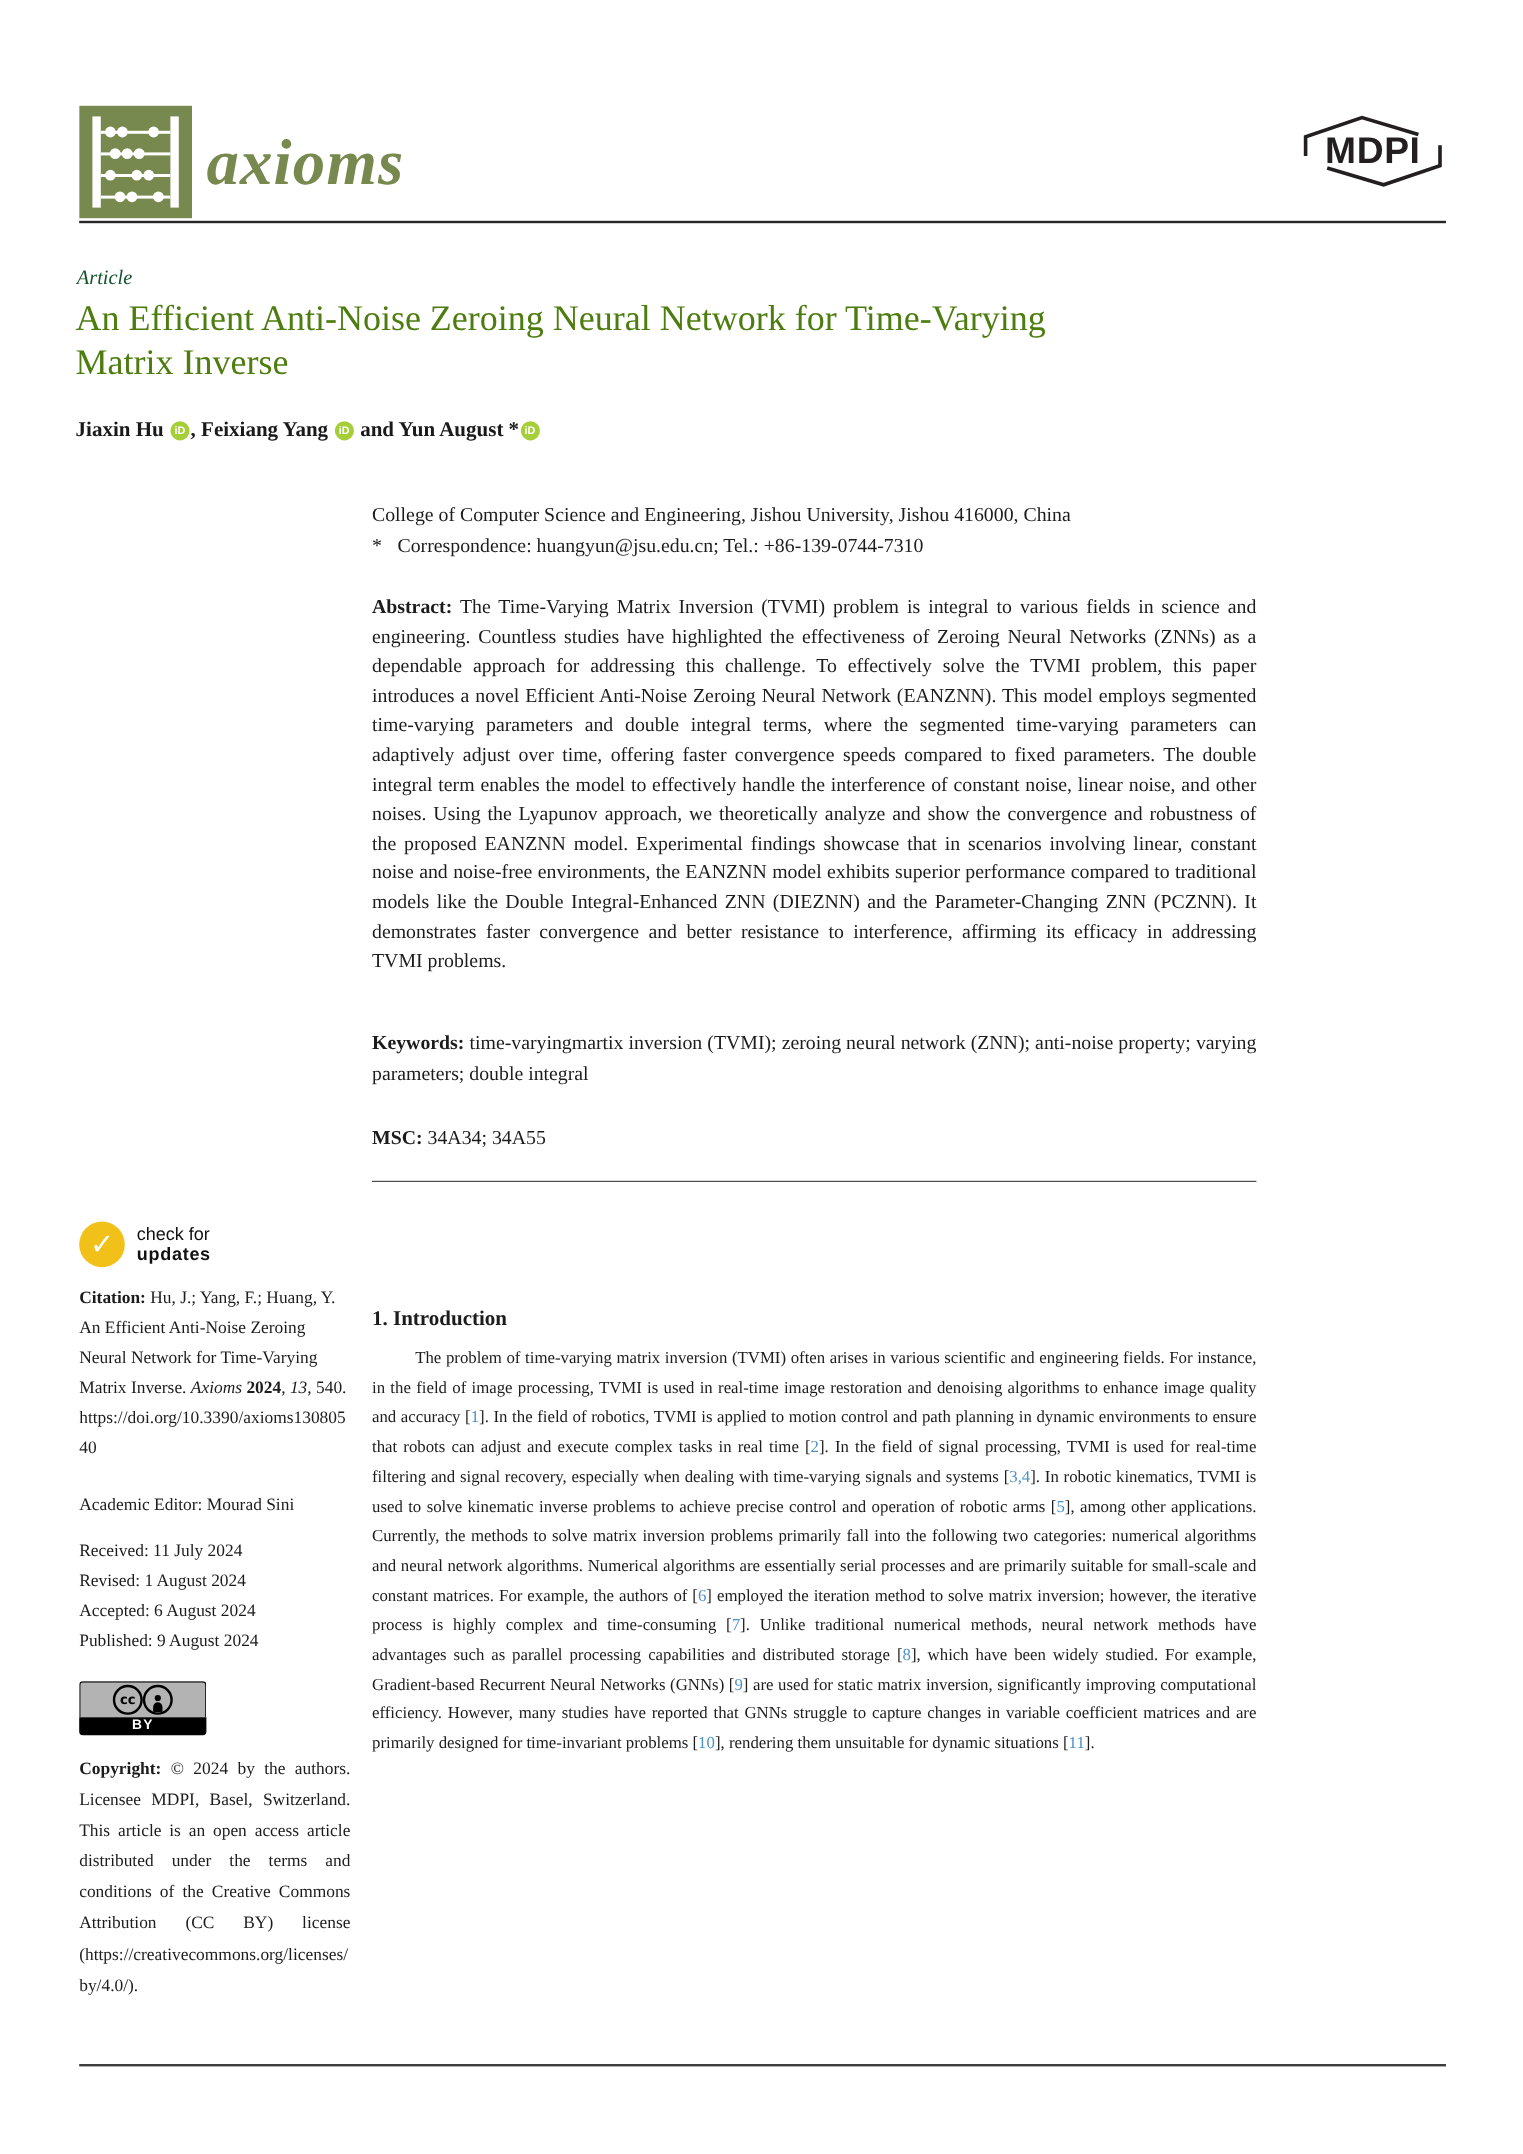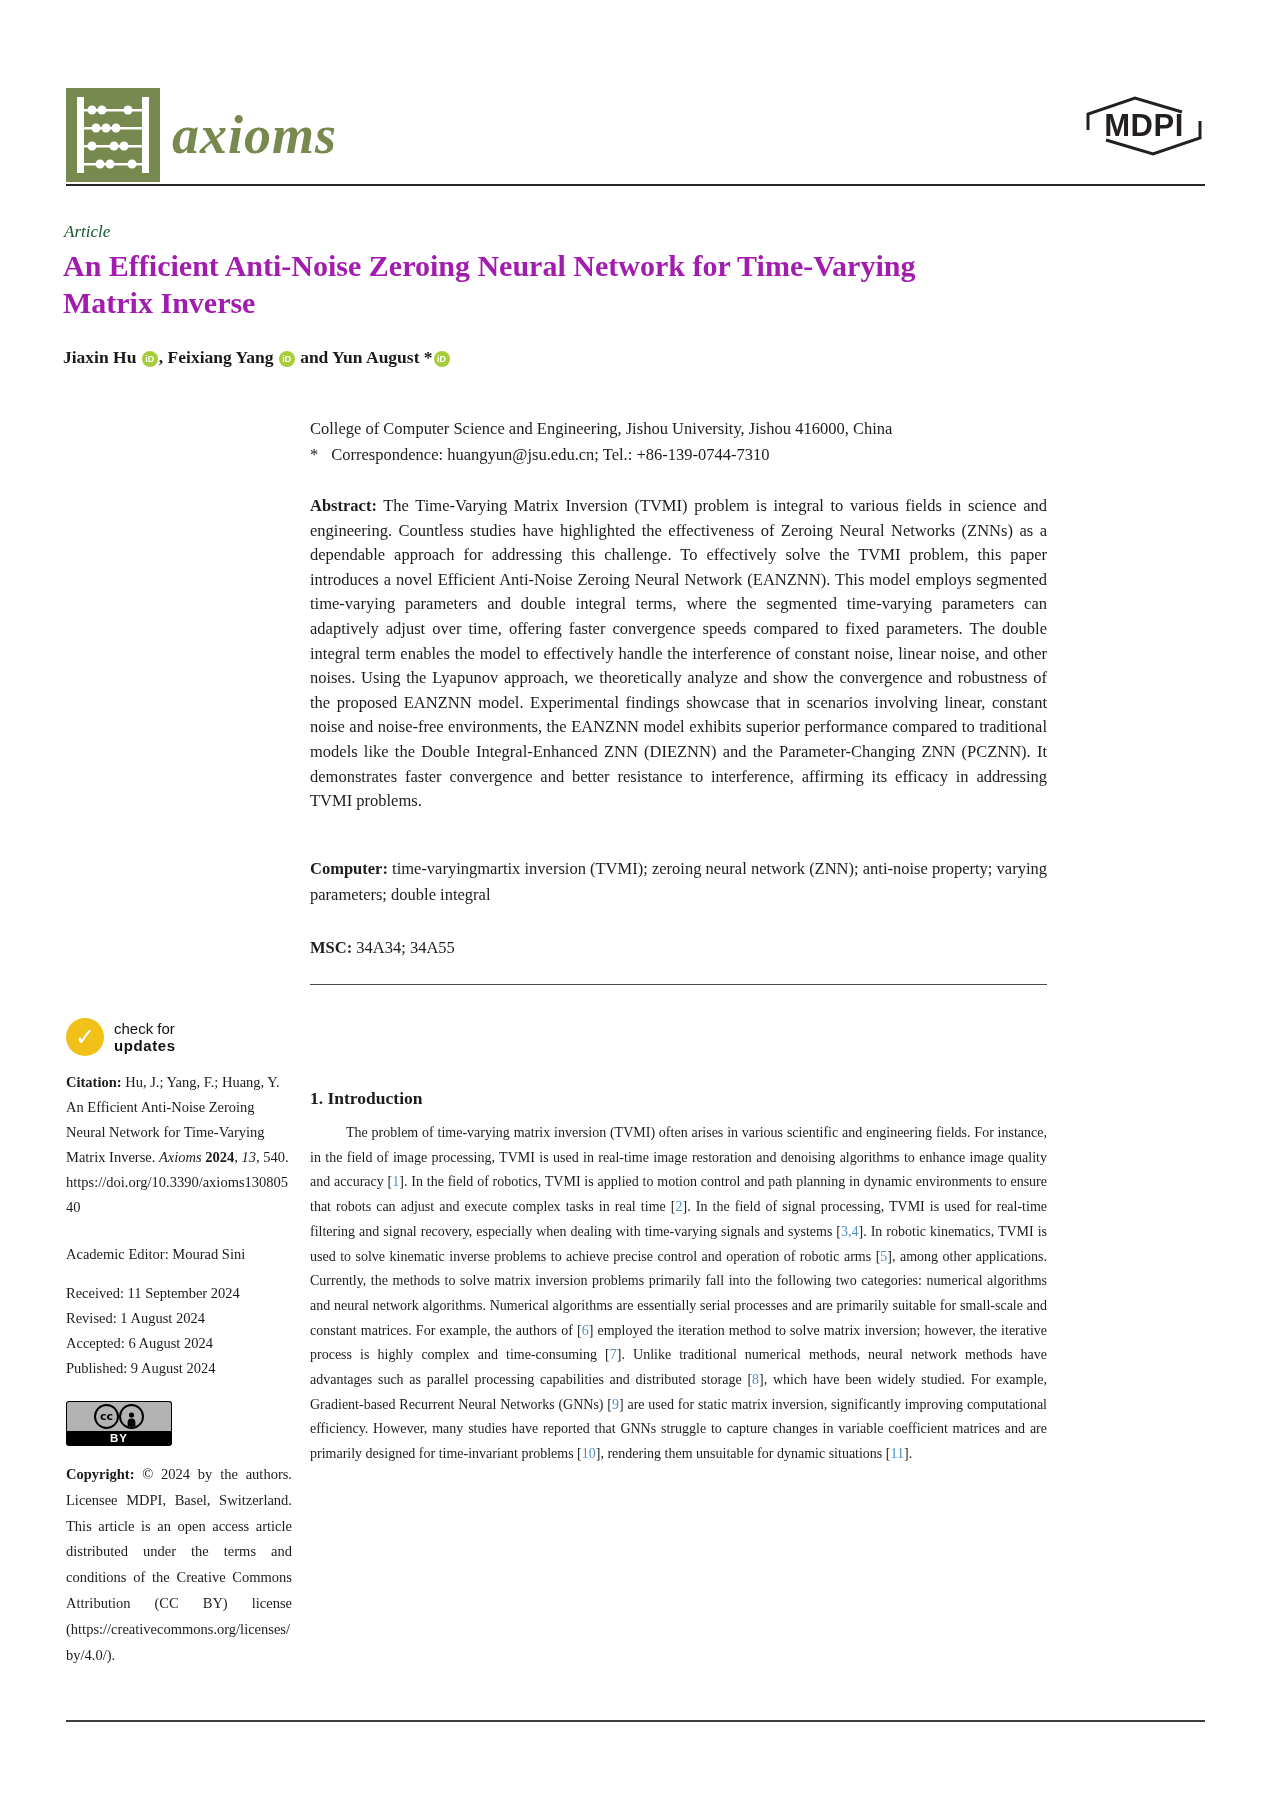--- a/index.html
+++ b/index.html
@@ -15,21 +15,21 @@
   .abacus-box { width:94px; height:94px; display:block; }
   .wordmark { font-style:italic; font-weight:bold; font-size:54px; color:#78894f; letter-spacing:1px; line-height:94px; }
   .mdpi-logo { position:absolute; right:62px; top:94px; width:126px; height:66px; }
   .mdpi-logo svg { position:absolute; left:0; top:0; }
   .mdpi-text { position:absolute; left:0; top:14px; width:126px; text-align:center;
     font-family:"Liberation Sans","DejaVu Sans",sans-serif; font-weight:bold; font-size:31px; color:#231f20; letter-spacing:0.5px; }
   .header-rule { position:absolute; left:66px; top:184px; width:1139px; border-top:2px solid #262626; }
 
   
   .article-type { position:absolute; left:64px; top:222px; font-style:italic; font-size:17px; color:#14532d; }
-  .page-title { position:absolute; left:63px; top:247px; width:860px; font-size:30px; font-weight:bold; line-height:37px; color:#a21caf; }
+  .page-title { position:absolute; left:63px; top:247px; width:860px; font-size:30px; font-weight:normal; line-height:37px; color:#4d7c0f; }
   .authors { position:absolute; left:63px; top:347px; font-size:17.5px; font-weight:bold; color:#1a1a1a; }
   .orcid-icon { display:inline-block; width:16px; height:16px; border-radius:50%; background:#a6ce39;
     color:#fff; font-size:9px; font-weight:bold; text-align:center; line-height:16px;
     font-family:"Liberation Sans",sans-serif; vertical-align:1px; margin:0 1px; }
 
   
   .right-col { position:absolute; left:310px; top:416px; width:737px; font-size:16.5px; line-height:24.6px; text-align:justify; }
   .affiliation { line-height:26px; text-align:left; }
   .correspondence { display:flex; gap:13px; line-height:26px; text-align:left; }
   .abstract-p { margin-top:26px; }
@@ -119,21 +119,21 @@
   <div class="right-col">
     <div class="affiliation">College of Computer Science and Engineering, Jishou University, Jishou 416000, China</div>
     <div class="correspondence">
       <span>*</span>
       <span>Correspondence: huangyun@jsu.edu.cn; Tel.: +86-139-0744-7310</span>
     </div>
     <p class="abstract-p" style="margin-bottom:0;">
       <span class="b">Abstract:</span><span> The Time-Varying Matrix Inversion (TVMI) problem is integral to various fields in science and engineering. Countless studies have highlighted the effectiveness of Zeroing Neural Networks (ZNNs) as a dependable approach for addressing this challenge. To effectively solve the TVMI problem, this paper introduces a novel Efficient Anti-Noise Zeroing Neural Network (EANZNN). This model employs segmented time-varying parameters and double integral terms, where the segmented time-varying parameters can adaptively adjust over time, offering faster convergence speeds compared to fixed parameters. The double integral term enables the model to effectively handle the interference of constant noise, linear noise, and other noises. Using the Lyapunov approach, we theoretically analyze and show the convergence and robustness of the proposed EANZNN model. Experimental findings showcase that in scenarios involving linear, constant noise and noise-free environments, the EANZNN model exhibits superior performance compared to traditional models like the Double Integral-Enhanced ZNN (DIEZNN) and the Parameter-Changing ZNN (PCZNN). It demonstrates faster convergence and better resistance to interference, affirming its efficacy in addressing TVMI problems.</span>
     </p>
     <p class="keywords-p" style="margin-bottom:0;">
-      <span class="b">Computer:</span><span> time-varyingmartix inversion (TVMI); zeroing neural network (ZNN); anti-noise property; varying parameters; double integral</span>
+      <span class="b">Keywords:</span><span> time-varyingmartix inversion (TVMI); zeroing neural network (ZNN); anti-noise property; varying parameters; double integral</span>
     </p>
     <p class="msc-p" style="margin-bottom:0;">
       <span class="b">MSC:</span><span> 34A34; 34A55</span>
     </p>
     <hr class="mid-rule">
   </div>
 
   <div class="intro">
     <h2 class="intro-heading">1. Introduction</h2>
     <p class="intro-par"><span>The problem of time-varying matrix inversion (TVMI) often arises in various scientific and engineering fields. For instance, in the field of image processing, TVMI is used in real-time image restoration and denoising algorithms to enhance image quality and accuracy </span>[<span class="cite">1</span>]<span>. In the field of robotics, TVMI is applied to motion control and path planning in dynamic environments to ensure that robots can adjust and execute complex tasks in real time </span>[<span class="cite">2</span>]<span>. In the field of signal processing, TVMI is used for real-time filtering and signal recovery, especially when dealing with time-varying signals and systems </span>[<span class="cite">3,4</span>]<span>. In robotic kinematics, TVMI is used to solve kinematic inverse problems to achieve precise control and operation of robotic arms </span>[<span class="cite">5</span>]<span>, among other applications. Currently, the methods to solve matrix inversion problems primarily fall into the following two categories: numerical algorithms and neural network algorithms. Numerical algorithms are essentially serial processes and are primarily suitable for small-scale and constant matrices. For example, the authors of </span>[<span class="cite">6</span>]<span> employed the iteration method to solve matrix inversion; however, the iterative process is highly complex and time-consuming </span>[<span class="cite">7</span>]<span>. Unlike traditional numerical methods, neural network methods have advantages such as parallel processing capabilities and distributed storage </span>[<span class="cite">8</span>]<span>, which have been widely studied. For example, Gradient-based Recurrent Neural Networks (GNNs) </span>[<span class="cite">9</span>]<span> are used for static matrix inversion, significantly improving computational efficiency. However, many studies have reported that GNNs struggle to capture changes in variable coefficient matrices and are primarily designed for time-invariant problems </span>[<span class="cite">10</span>]<span>, rendering them unsuitable for dynamic situations </span>[<span class="cite">11</span>]<span>.</span></p>
@@ -146,21 +146,21 @@
         <span>check for</span><br>
         <span class="updates-l2">updates</span>
       </span>
     </div>
 
     <div class="citation-block"><span class="b">Citation: </span><span>Hu, J.; Yang, F.; Huang, Y. An Efficient Anti-Noise Zeroing Neural Network for Time-Varying Matrix Inverse. </span><span class="seg-i" style="font-style: italic;">Axioms </span><span class="b">2024</span><span>, </span><span class="seg-i" style="font-style: italic;">13</span><span>, 540. https://doi.org/10.3390/axioms13080540</span></div>
 
     <div class="academic-editor">Academic Editor: Mourad Sini</div>
 
     <div class="dates">
-      <div>Received: 11 September 2024</div>
+      <div>Received: 11 July 2024</div>
       <div>Revised: 1 August 2024</div>
       <div>Accepted: 6 August 2024</div>
       <div>Published: 9 August 2024</div>
     </div>
 
     <div class="cc-badge">
       <div class="cc-top">
         <span class="cc-circle">cc</span>
         <span class="cc-person">
           <svg width="15" height="16" viewBox="0 0 15 16" xmlns="http://www.w3.org/2000/svg">

